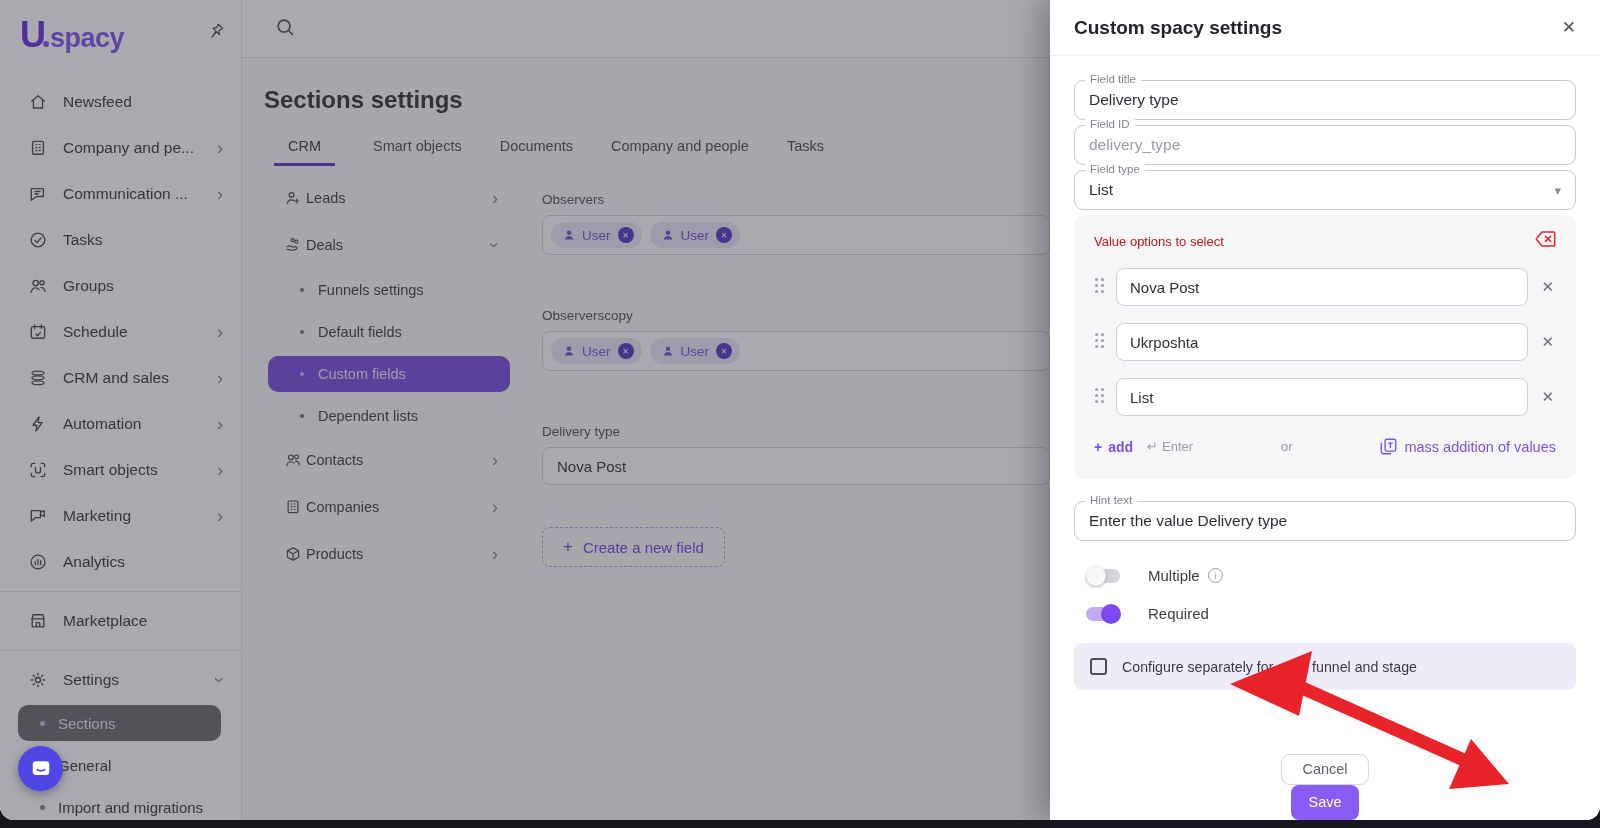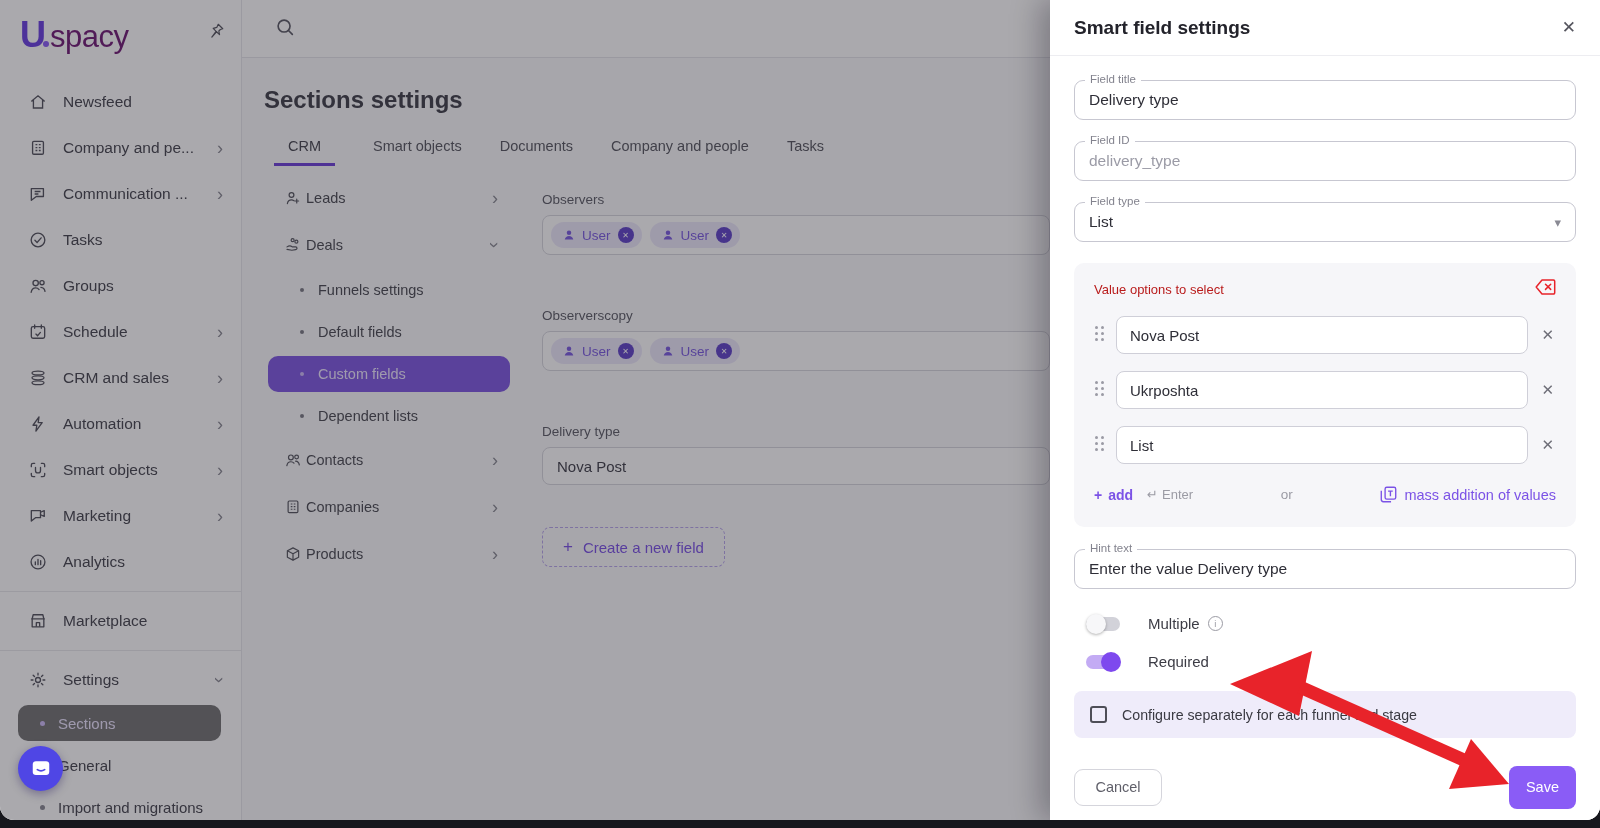--- a/index.html
+++ b/index.html
@@ -6,21 +6,21 @@
   html,body { width:1600px; height:828px; }
   body { background:#17171d; font-family:"Liberation Sans","DejaVu Sans",sans-serif; position:relative; overflow:hidden; }
   .frame { position:absolute; left:0; top:0; width:1600px; height:820px; background:#fff; border-radius:0 0 14px 14px; overflow:hidden; }
 
   
   .sidebar { position:absolute; left:0; top:0; width:242px; height:100%; background:#fff; border-right:1px solid #e7e7ec; }
   .logo-row { display:flex; align-items:flex-start; justify-content:space-between; padding:14px 16px 2px 20px; }
   .logo { display:flex; align-items:baseline; }
   .logo-u { font-size:36px; font-weight:800; color:#6a3fe0; letter-spacing:-2px; }
   .logo-dot { width:6px; height:6px; border-radius:50%; background:#8a5cf6; display:inline-block; margin:0 1px 18px -1px; }
-  .logo-rest { font-size:31px; font-weight:400; color:#701a75; letter-spacing:-.5px; }
+  .logo-rest { font-size:27px; font-weight:700; color:#8b5cf6; letter-spacing:-.5px; }
   .pin-btn { margin-top:8px; }
   .nav { padding-top:12px; }
   .nav-item { height:46px; padding:0 18px 0 28px; display:flex; align-items:center; gap:15px; font-size:15.5px; color:#45454e; cursor:pointer; }
   .nav-item .nicon { width:20px; height:20px; color:#52525c; flex:0 0 auto; display:flex; }
   .nav-item svg { width:20px; height:20px; }
   .chev { margin-left:auto; font-size:18px; color:#8a8a93; line-height:1; }
   .chev.down { transform:rotate(90deg); display:inline-block; }
   .sb-divider { height:1px; background:#e8e8ec; margin:6px 0; }
   .sub-pill { margin:2px 20px 6px 18px; height:36px; border-radius:10px; display:flex; align-items:center; padding-left:22px; gap:13px; font-size:15px; color:#45454e; cursor:pointer; }
   .sub-pill .bullet { width:5px; height:5px; border-radius:50%; background:#8a8a93; }
@@ -60,21 +60,21 @@
 
   
   .dim { position:absolute; left:0; top:0; width:1050px; height:100%; background:rgba(31,29,40,.38); z-index:40; pointer-events:none; }
 
   
   .modal { position:absolute; left:1050px; top:0; width:550px; height:100%; background:#fff; z-index:50; box-shadow:-10px 0 28px rgba(10,8,20,.28); }
   .m-header { height:56px; display:flex; align-items:center; justify-content:space-between; padding:0 24px; border-bottom:1px solid #ededf1; }
   .m-title { font-size:19px; font-weight:700; color:#23232b; }
   .m-close { font-size:17px; color:#55555e; cursor:pointer; }
   .m-body { padding:24px 24px 0; }
-  .mfield { position:relative; height:40px; border:1px solid #c7c7d1; border-radius:9px; background:#fff; display:flex; align-items:center; padding:0 14px; margin-bottom:21px; }
+  .mfield { position:relative; height:40px; border:1px solid #c7c7d1; border-radius:9px; background:#fff; display:flex; align-items:center; padding:0 14px; margin-bottom:5px; }
   .mfield .flabel { position:absolute; top:-8px; left:10px; font-size:11.5px; color:#83838e; background:#fff; padding:0 5px; }
   .mfield .fvalue { font-size:15.5px; color:#2e2e37; }
   .mfield.disabled .fvalue { color:#9b9ba6; }
   .mfield .caret { margin-left:auto; color:#8a8a94; font-size:13px; }
   .opt-card { background:#f6f6f9; border-radius:10px; padding:16px 20px 24px; margin-bottom:22px; }
   .opt-head { display:flex; justify-content:space-between; align-items:center; }
   .opt-label { font-size:13px; color:#b91c1c; }
   .opt-row { display:flex; align-items:center; margin-top:17px; gap:11px; }
   .opt-input { flex:1; height:38px; background:#fff; border:1px solid #cfcfd8; border-radius:8px; display:flex; align-items:center; padding:0 13px; font-size:15px; color:#2e2e37; }
   .opt-x { color:#6e6e78; font-size:15px; cursor:pointer; padding:0 2px; }
@@ -87,21 +87,21 @@
   .tg-row { display:flex; align-items:center; margin-bottom:21px; }
   .tg { width:34px; height:14px; border-radius:8px; position:relative; flex:0 0 auto; cursor:pointer; }
   .tg .knob { width:20px; height:20px; border-radius:50%; position:absolute; top:-3px; }
   .tg.off { background:#d2d2d9; } .tg.off .knob { left:0; background:#f7f7f9; box-shadow:0 1px 3px rgba(0,0,0,.3); }
   .tg.on { background:#c3abf4; } .tg.on .knob { left:15px; background:#7e49ee; }
   .tg-label { font-size:15px; color:#3c3c45; margin-left:28px; }
   .info-i { width:15px; height:15px; border:1.3px solid #9b9ba4; border-radius:50%; font-size:9.5px; color:#9b9ba4; display:flex; align-items:center; justify-content:center; margin-left:8px; font-style:normal; }
   .chk-panel { background:#efecfa; border-radius:8px; padding:15px 16px; display:flex; gap:15px; align-items:center; margin-top:4px; }
   .chk { width:17px; height:17px; border:2px solid #4e4e57; border-radius:3px; background:transparent; flex:0 0 auto; cursor:pointer; }
   .chk-label { font-size:14.2px; color:#3a3a42; }
-  .m-footer { position:absolute; left:0; right:0; bottom:0; height:66px; background:#fff; display:flex; align-items:center; justify-content:space-between; padding:0 24px; }
+  .m-footer { position:absolute; left:0; right:0; bottom:0; height:66px; background:#fff; display:flex; align-items:center; justify-content:space-between; padding:0 24px;flex-direction:column; }
   .btn-cancel { width:88px; height:37px; border:1px solid #d5d5dc; border-radius:9px; background:#fff; color:#5f5f69; font-size:14.5px; display:flex; align-items:center; justify-content:center; cursor:pointer; }
   .btn-save { height:43px; padding:0 17px; border-radius:8px; background:#8a5cf6; color:#fff; font-size:14.5px; display:flex; align-items:center; justify-content:center; cursor:pointer; }
 
   .arrow-svg { position:absolute; left:0; top:0; width:1600px; height:828px; z-index:70; pointer-events:none; }
 </style>
 </head>
 <body>
 
 <div class="frame">
 
@@ -413,21 +413,21 @@
 
   <div class="chat-launcher">
     <svg width="22" height="22" viewBox="0 0 24 24">
         <rect x="3" y="3.5" width="18" height="15" rx="3.5" fill="#fff"></rect>
         <path d="M8 12.7c2.6 1.7 5.4 1.7 8 0" stroke="#4f46e5" stroke-width="1.9" fill="none" stroke-linecap="round"></path>
       </svg>
   </div>
 
   <section class="modal">
     <div class="m-header">
-      <div class="m-title">Smart field settings</div>
+      <div class="m-title">Custom spacy settings</div>
       <span class="m-close">✕</span>
     </div>
     <div class="m-body">
       <div class="mfield">
         <span class="flabel">Field title</span>
         <span class="fvalue">Delivery type</span>
       </div>
       <div class="mfield disabled">
         <span class="flabel">Field ID</span>
         <span class="fvalue">delivery_type</span>

